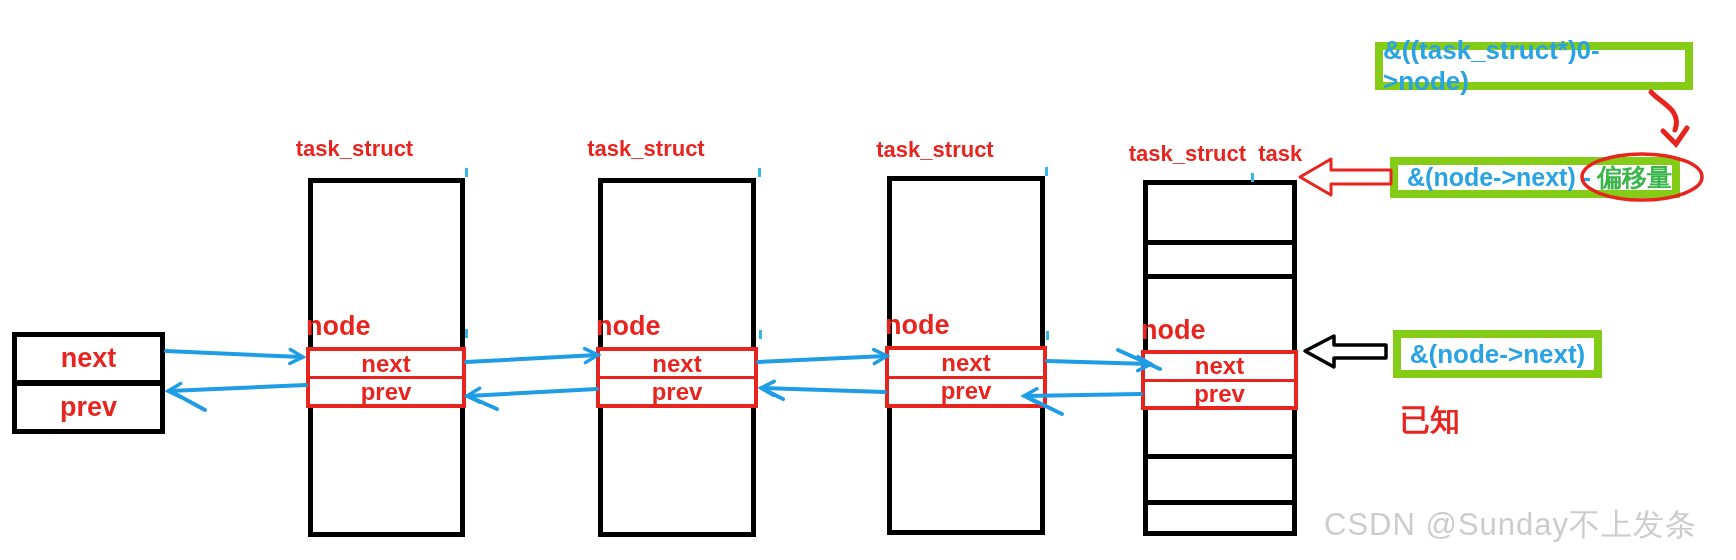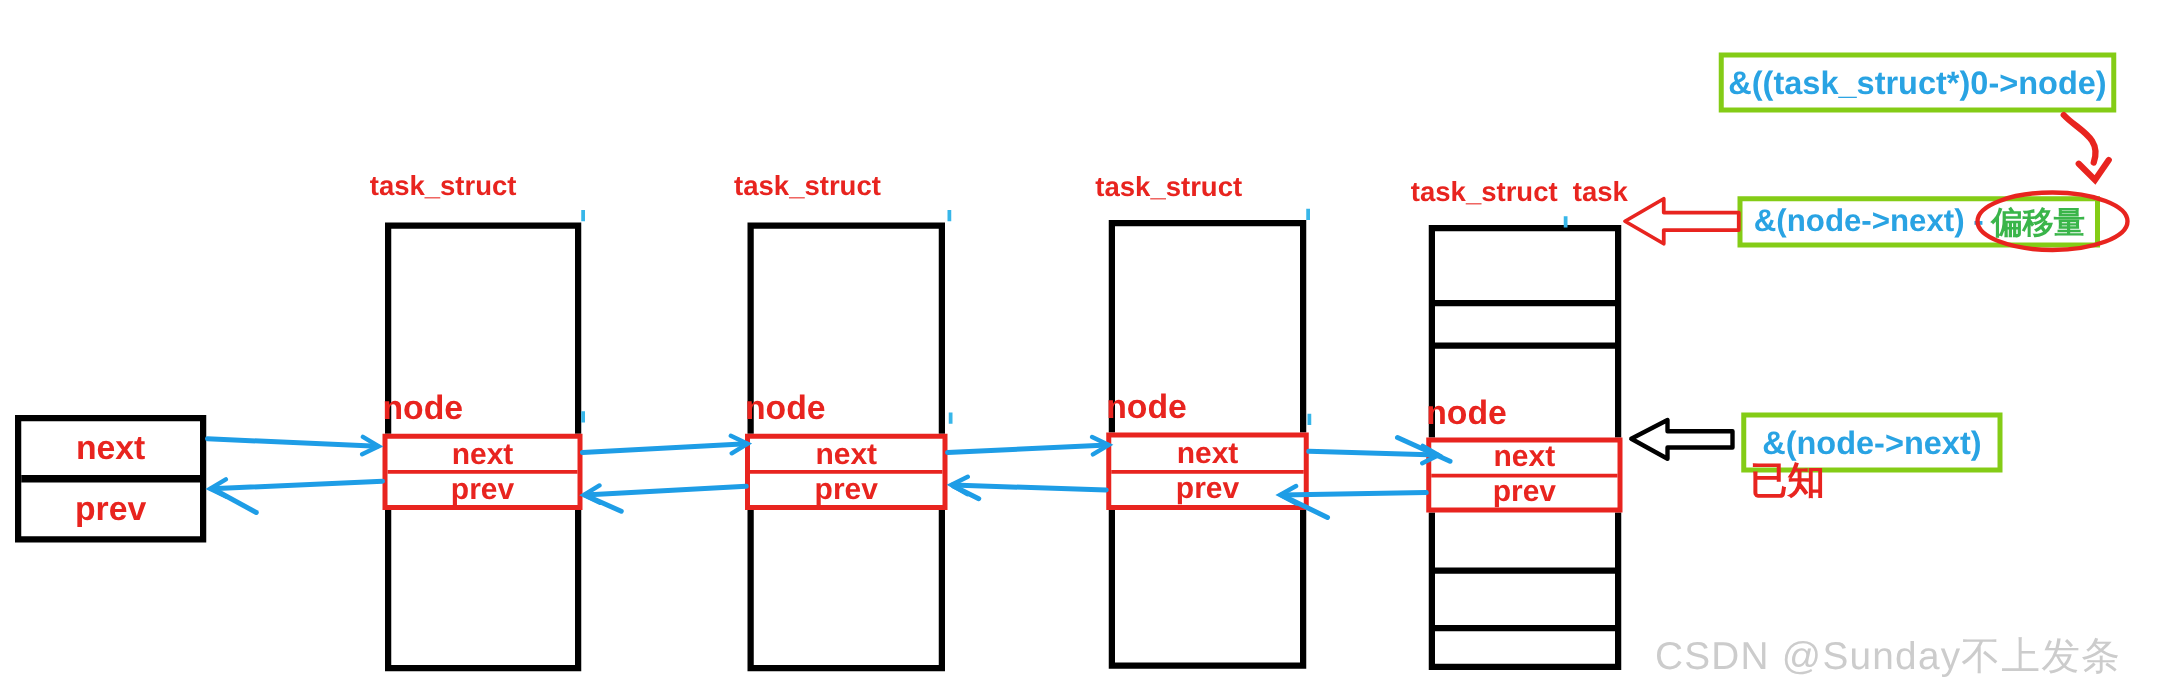--- a/index.html
+++ b/index.html
@@ -11,21 +11,21 @@
   .title{color:var(--red);font-weight:bold;font-size:22px;text-align:center;white-space:pre;}
   .nodelabel{color:var(--red);font-weight:bold;font-size:27px;text-align:left;}
   .redblock{border:4px solid var(--red);background:#fff;display:flex;flex-direction:column;}
   .redblock .cell{flex:1;display:flex;align-items:center;justify-content:center;
                   color:var(--red);font-weight:bold;font-size:24px;line-height:1;}
   .redblock .cell.first{border-bottom:3px solid var(--red);}
   .headbox{border:5px solid #000;background:#fff;display:flex;flex-direction:column;}
   .headbox .cell{flex:1;display:flex;align-items:center;justify-content:center;
                  color:var(--red);font-weight:bold;font-size:27px;}
   .headbox .cell.first{border-bottom:6px solid #000;}
-  .annot{border:4px solid #84cc16;background:#fff;display:flex;align-items:center;
+  .annot{border:8px solid #84cc16;background:#fff;display:flex;align-items:center;
          font-weight:bold;font-size:26px;color:var(--blue);}
   .annot.center{justify-content:center;}
   .green{color:var(--green);}
   .known{color:var(--red);font-weight:bold;font-size:30px;}
   .watermark{color:var(--wm);font-size:31px;letter-spacing:1px;}
   .overlay{position:absolute;left:0;top:0;z-index:50;pointer-events:none;}
 </style>
 </head>
 <body>
 
@@ -76,21 +76,21 @@
   <div class="abs annot center" style="left:1375px;top:42px;width:318px;height:48px;">
     <span>&amp;((task_struct*)0-&gt;node)</span>
   </div>
   <div class="abs annot" style="left:1390px;top:157px;width:290px;height:41px;padding-left:9px;font-size:25px;">
     <span>&amp;(node-&gt;next) -</span>
     <span class="green" style="margin-left:6px;">偏移量</span>
   </div>
   <div class="abs annot center" style="left:1393px;top:330px;width:209px;height:48px;">
     <span>&amp;(node-&gt;next)</span>
   </div>
-  <div class="abs known" style="left:1400px;top:364px;">已知</div>
+  <div class="abs known" style="left:1400px;top:400px;">已知</div>
 
   <div class="abs watermark" style="left:1324px;top:504px;">CSDN @Sunday不上发条</div>
 
   <svg class="overlay" width="1736" height="560" viewBox="0 0 1736 560">
     <defs>
       <marker id="ab" markerUnits="userSpaceOnUse" markerWidth="20" markerHeight="18" refX="15" refY="9" orient="auto">
         <path d="M3,2 L16,9 L3,16" fill="none" style="stroke:var(--arrow);" stroke-width="3.5" stroke-linecap="round"></path>
       </marker>
     </defs>
 

